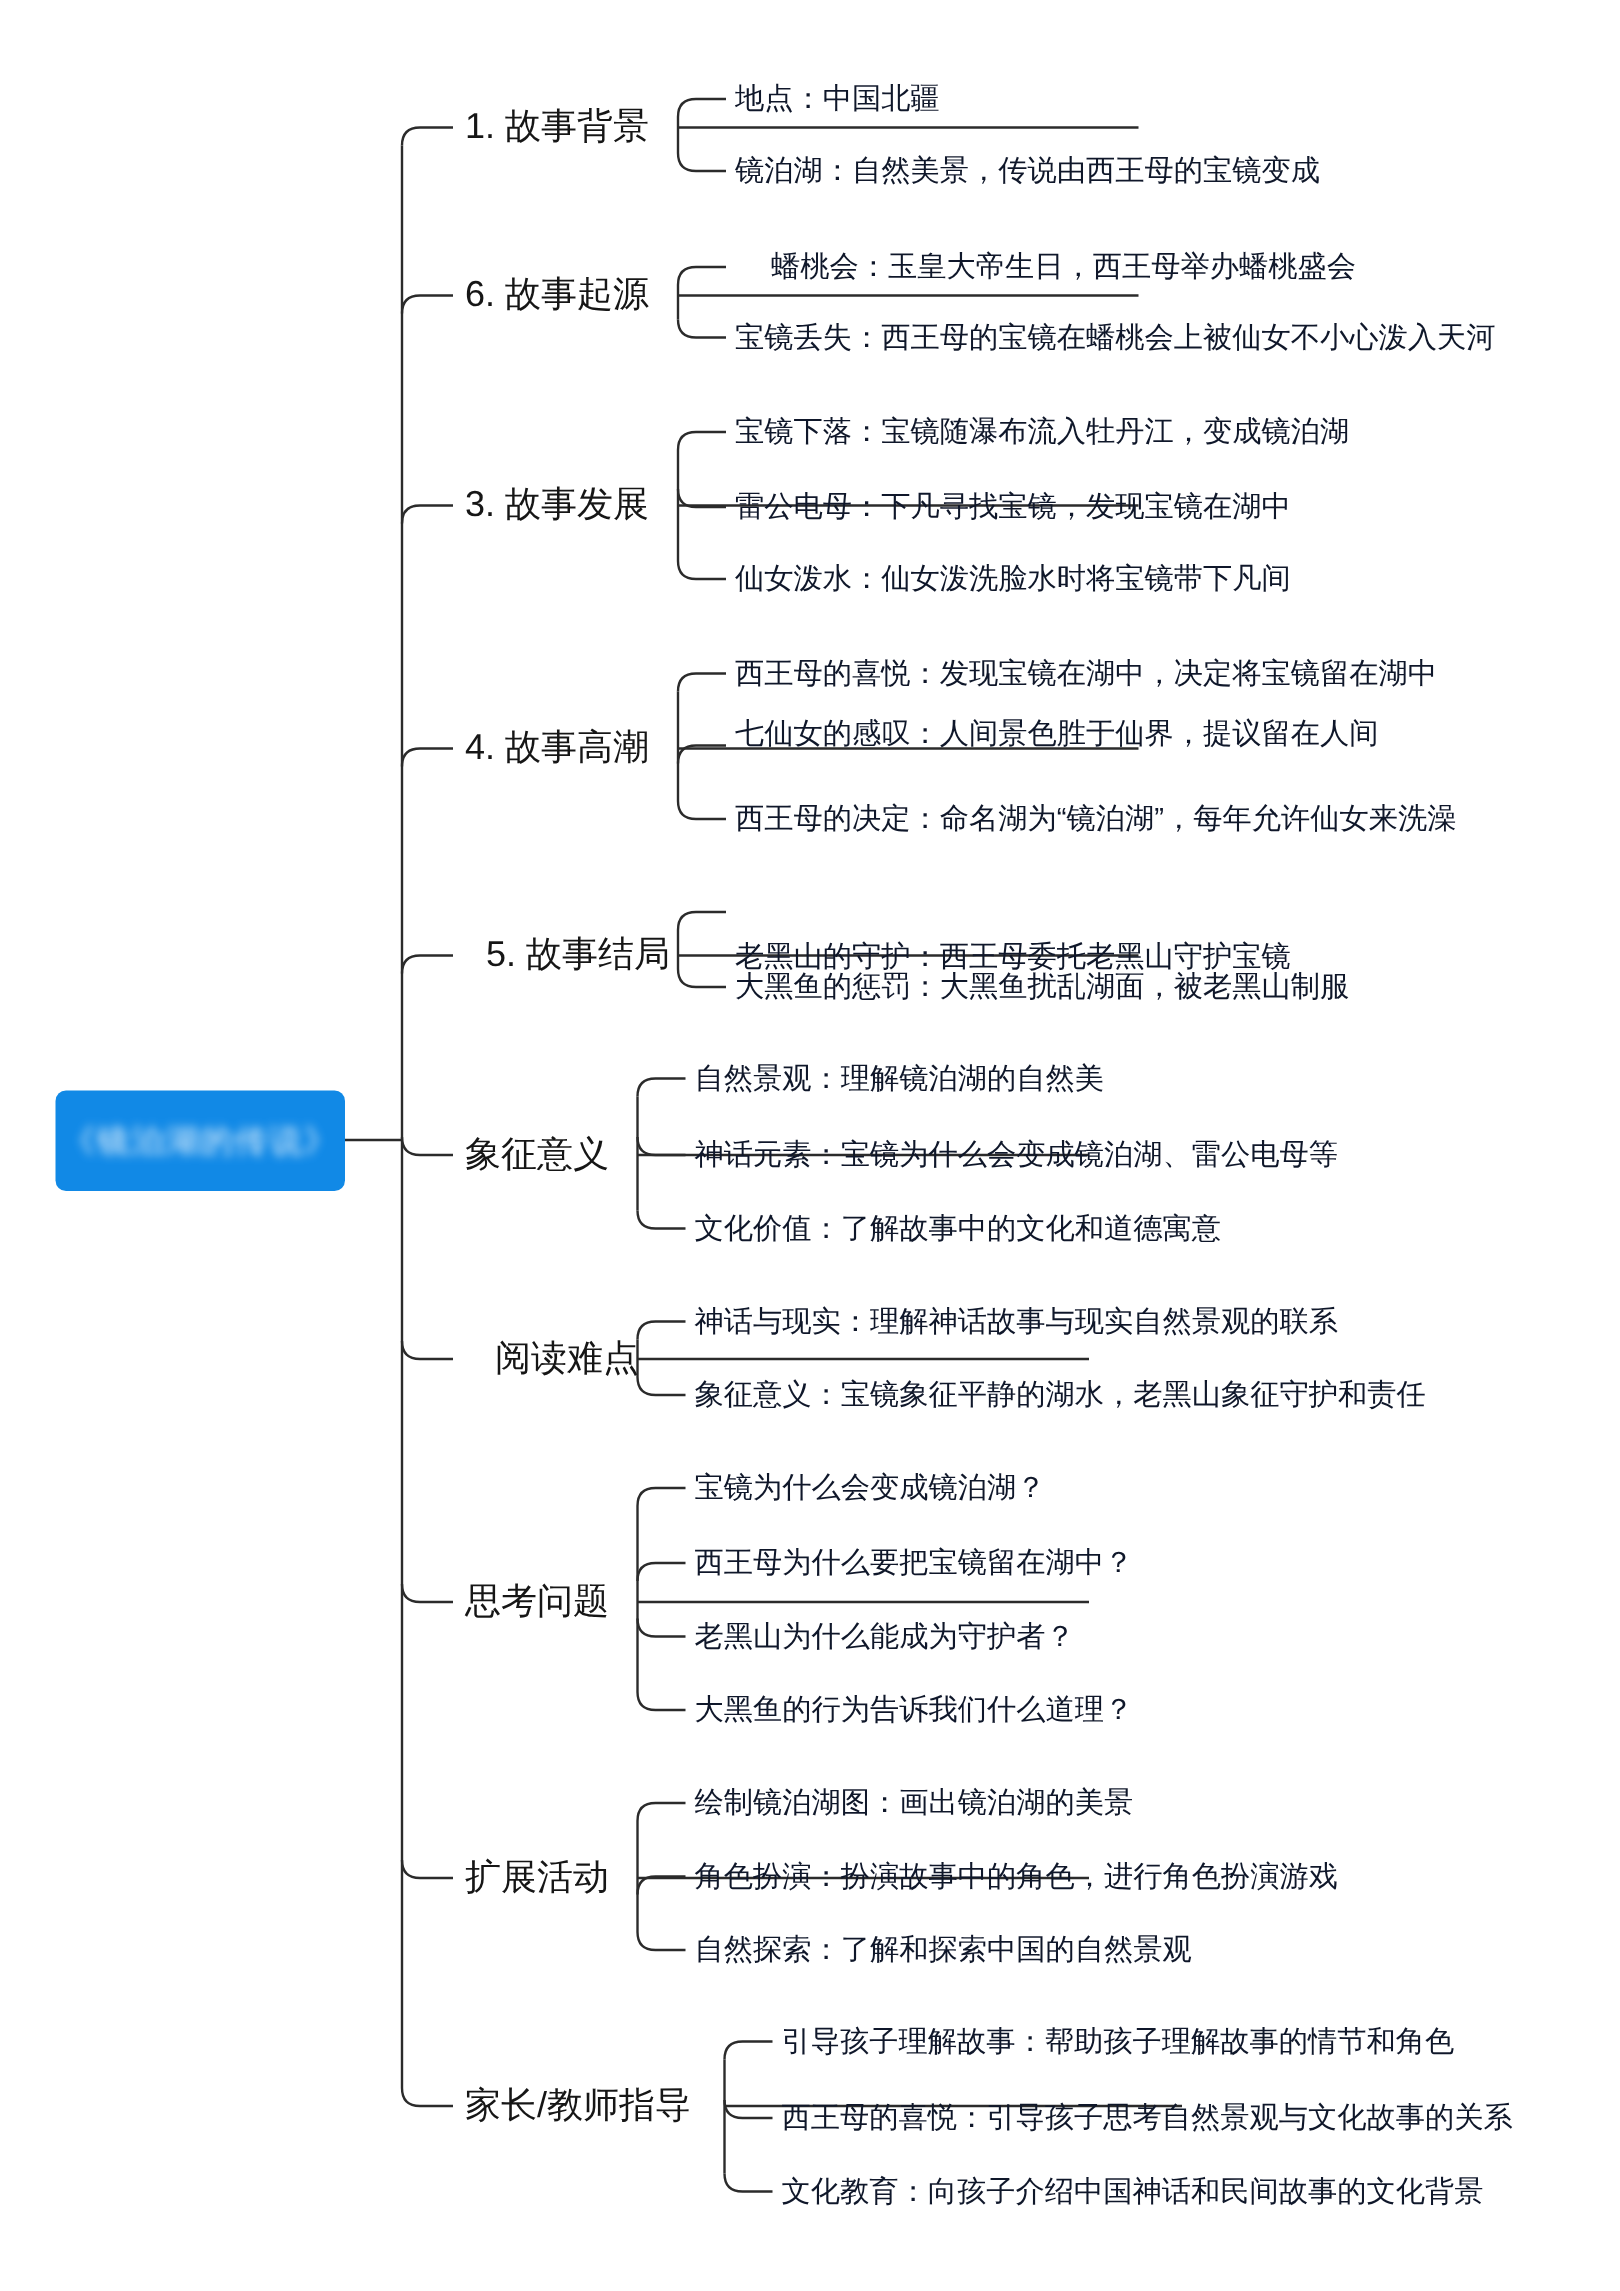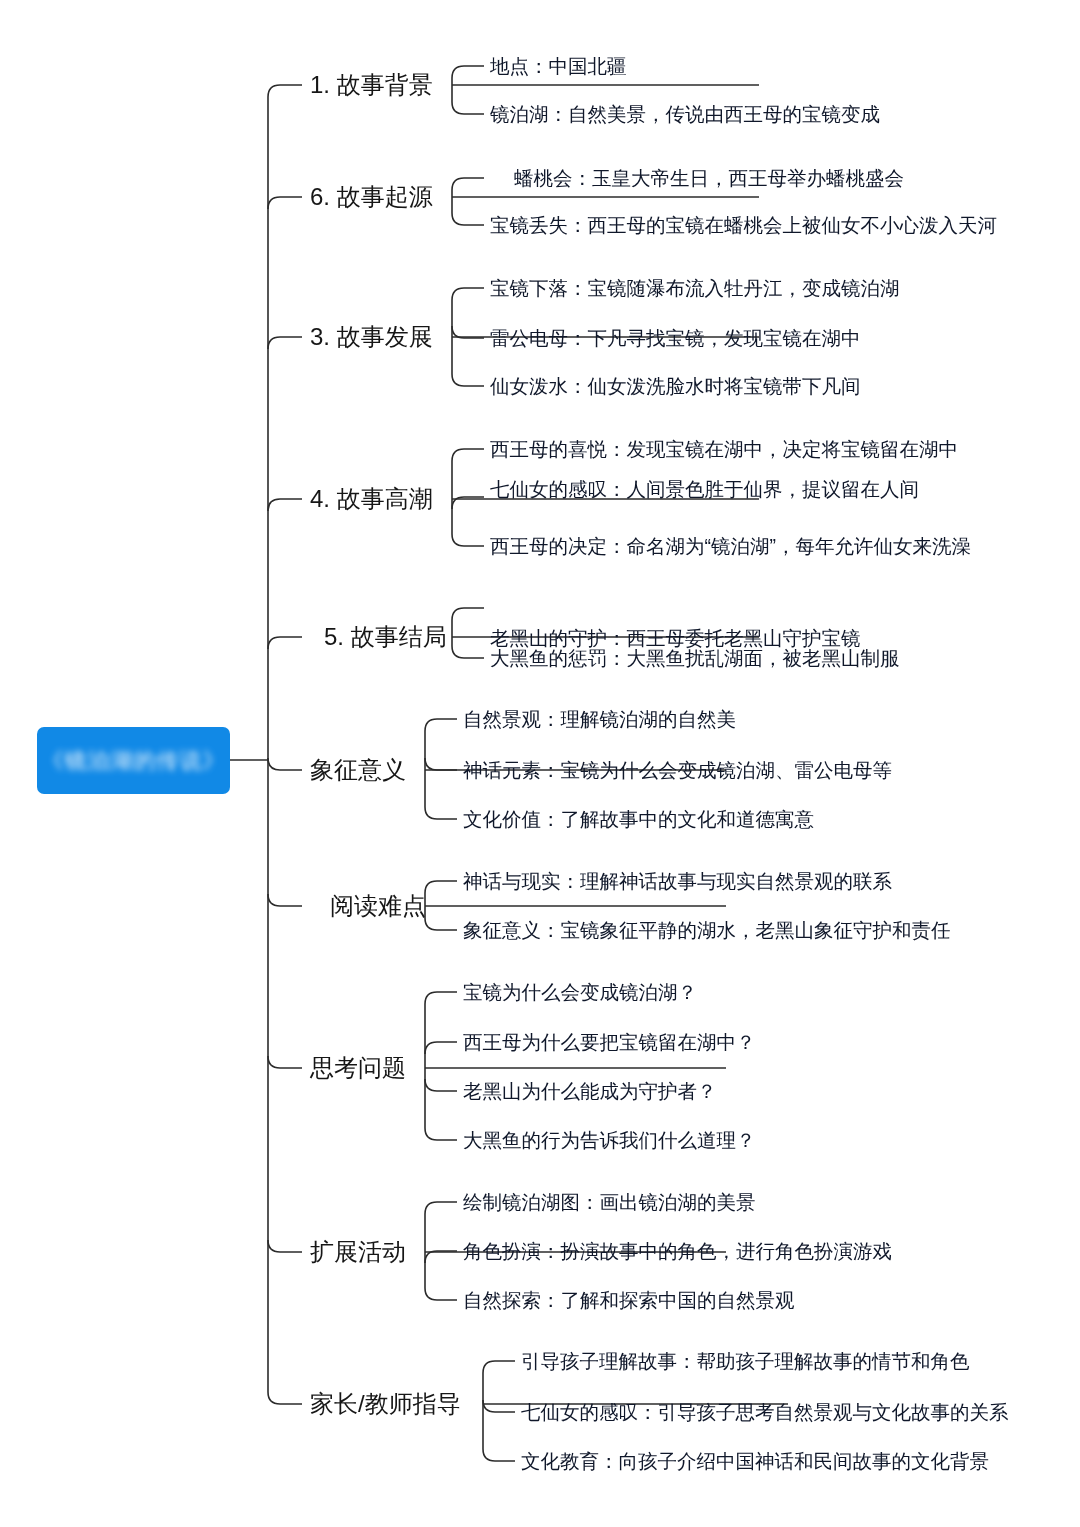--- a/index.html
+++ b/index.html
@@ -171,16 +171,16 @@
       <div class="leaf-label" style="left: 463px; top: 992px;"><span>宝镜为什么会变成镜泊湖？</span></div>
       <div class="leaf-label" style="left: 463px; top: 1042px;"><span>西王母为什么要把宝镜留在湖中？</span></div>
       <div class="leaf-label" style="left: 463px; top: 1091px;"><span>老黑山为什么能成为守护者？</span></div>
       <div class="leaf-label" style="left: 463px; top: 1140px;"><span>大黑鱼的行为告诉我们什么道理？</span></div>
       <div class="branch-label" style="left: 310px; top: 1252px;"><span>扩展活动</span></div>
       <div class="leaf-label" style="left: 463px; top: 1202px;"><span>绘制镜泊湖图：画出镜泊湖的美景</span></div>
       <div class="leaf-label" style="left: 463px; top: 1251px;"><span>角色扮演：扮演故事中的角色，进行角色扮演游戏</span></div>
       <div class="leaf-label" style="left: 463px; top: 1300px;"><span>自然探索：了解和探索中国的自然景观</span></div>
       <div class="branch-label" style="left: 310px; top: 1404px;"><span>家长/教师指导</span></div>
       <div class="leaf-label" style="left: 521px; top: 1361px;"><span>引导孩子理解故事：帮助孩子理解故事的情节和角色</span></div>
-      <div class="leaf-label" style="left: 521px; top: 1412px;"><span>七仙女的感叹：引导孩子思考自然景观与文化故事的关系</span></div>
+      <div class="leaf-label" style="left: 521px; top: 1412px;"><span>西王母的喜悦：引导孩子思考自然景观与文化故事的关系</span></div>
       <div class="leaf-label" style="left: 521px; top: 1461px;"><span>文化教育：向孩子介绍中国神话和民间故事的文化背景</span></div>
     </div>
 </div>
 
 </body></html>

